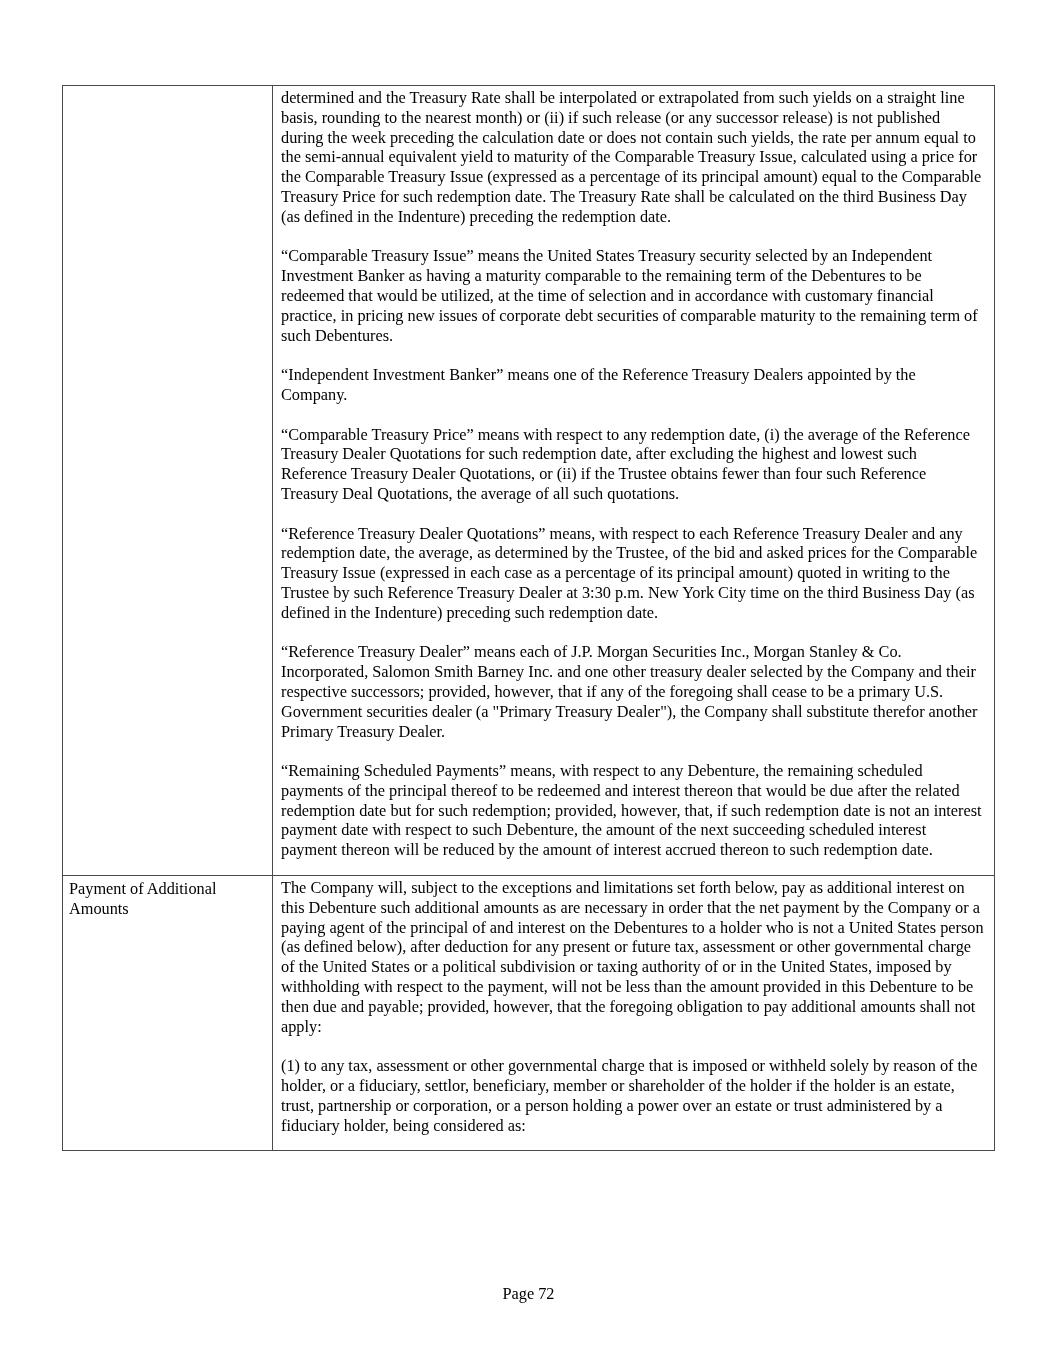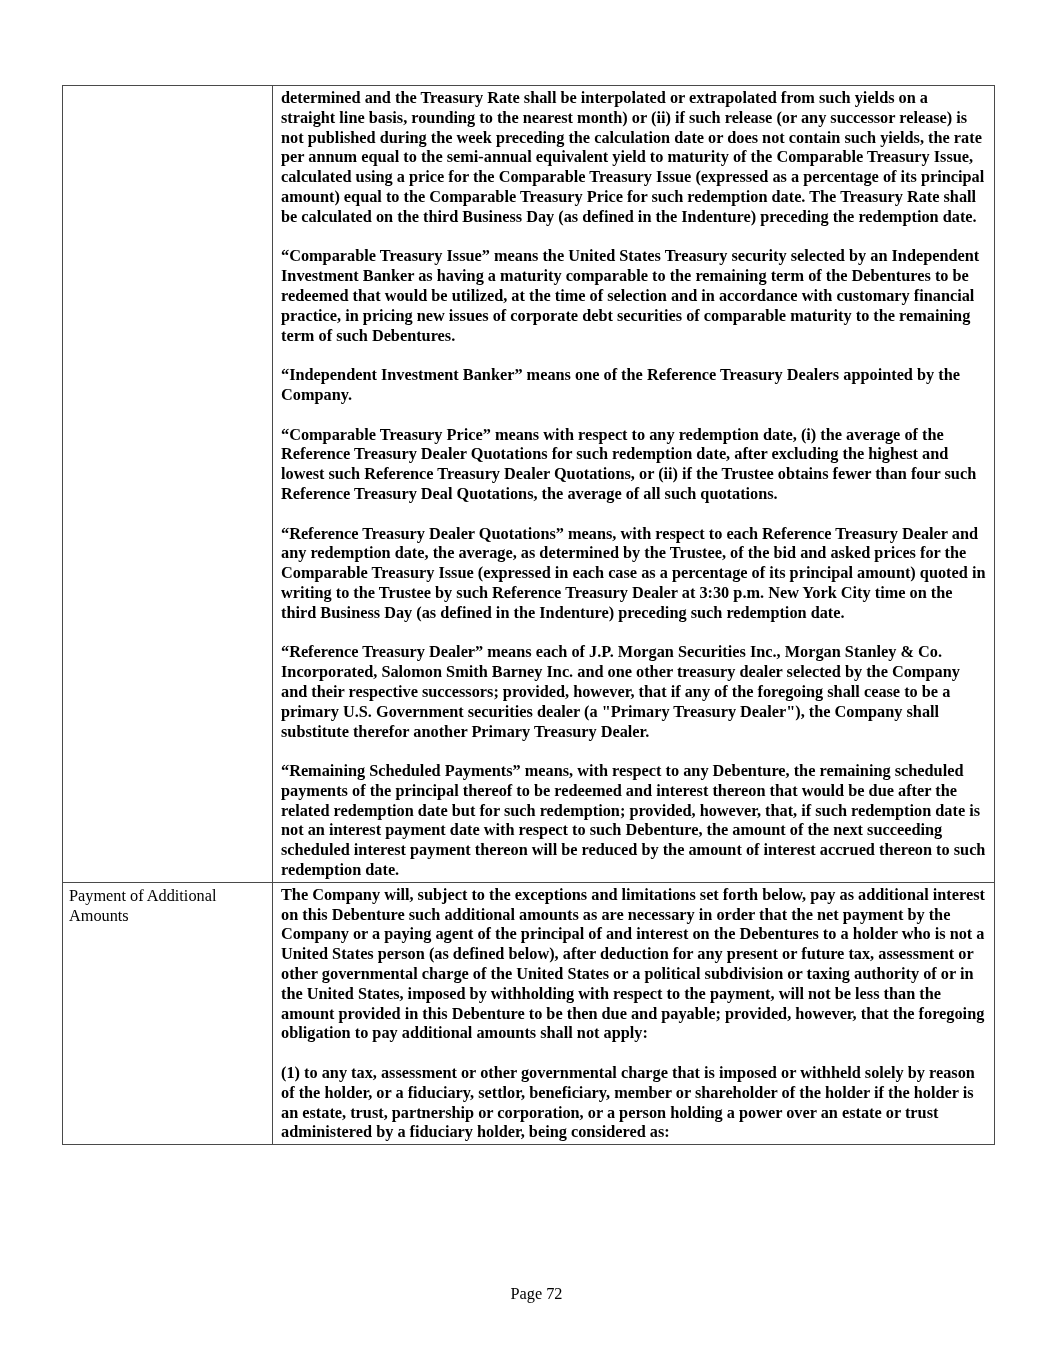--- a/index.html
+++ b/index.html
@@ -29,32 +29,31 @@
   td {
     vertical-align: top;
     font-size: 16.3px;
     line-height: 19.8px;
   }
   td.label-cell {
     width: 200px;
     padding: 3px 3px 2px 6px;
   }
   td.content-cell {
-    padding: 2px 8px 2px 8px;
-    font-weight: bold;
+    padding: 2px 8px 15px 8px;
   }
   td p {
     margin: 0 0 19.8px 0;
   }
   td p:last-child {
     margin-bottom: 0;
   }
   .footer {
     position: absolute;
-    left: 70px;
+    left: 62px;
     top: 1284px;
     width: 933px;
     text-align: center;
     font-size: 16.3px;
     line-height: 19.8px;
   }
 </style>
 </head>
 <body>
 

